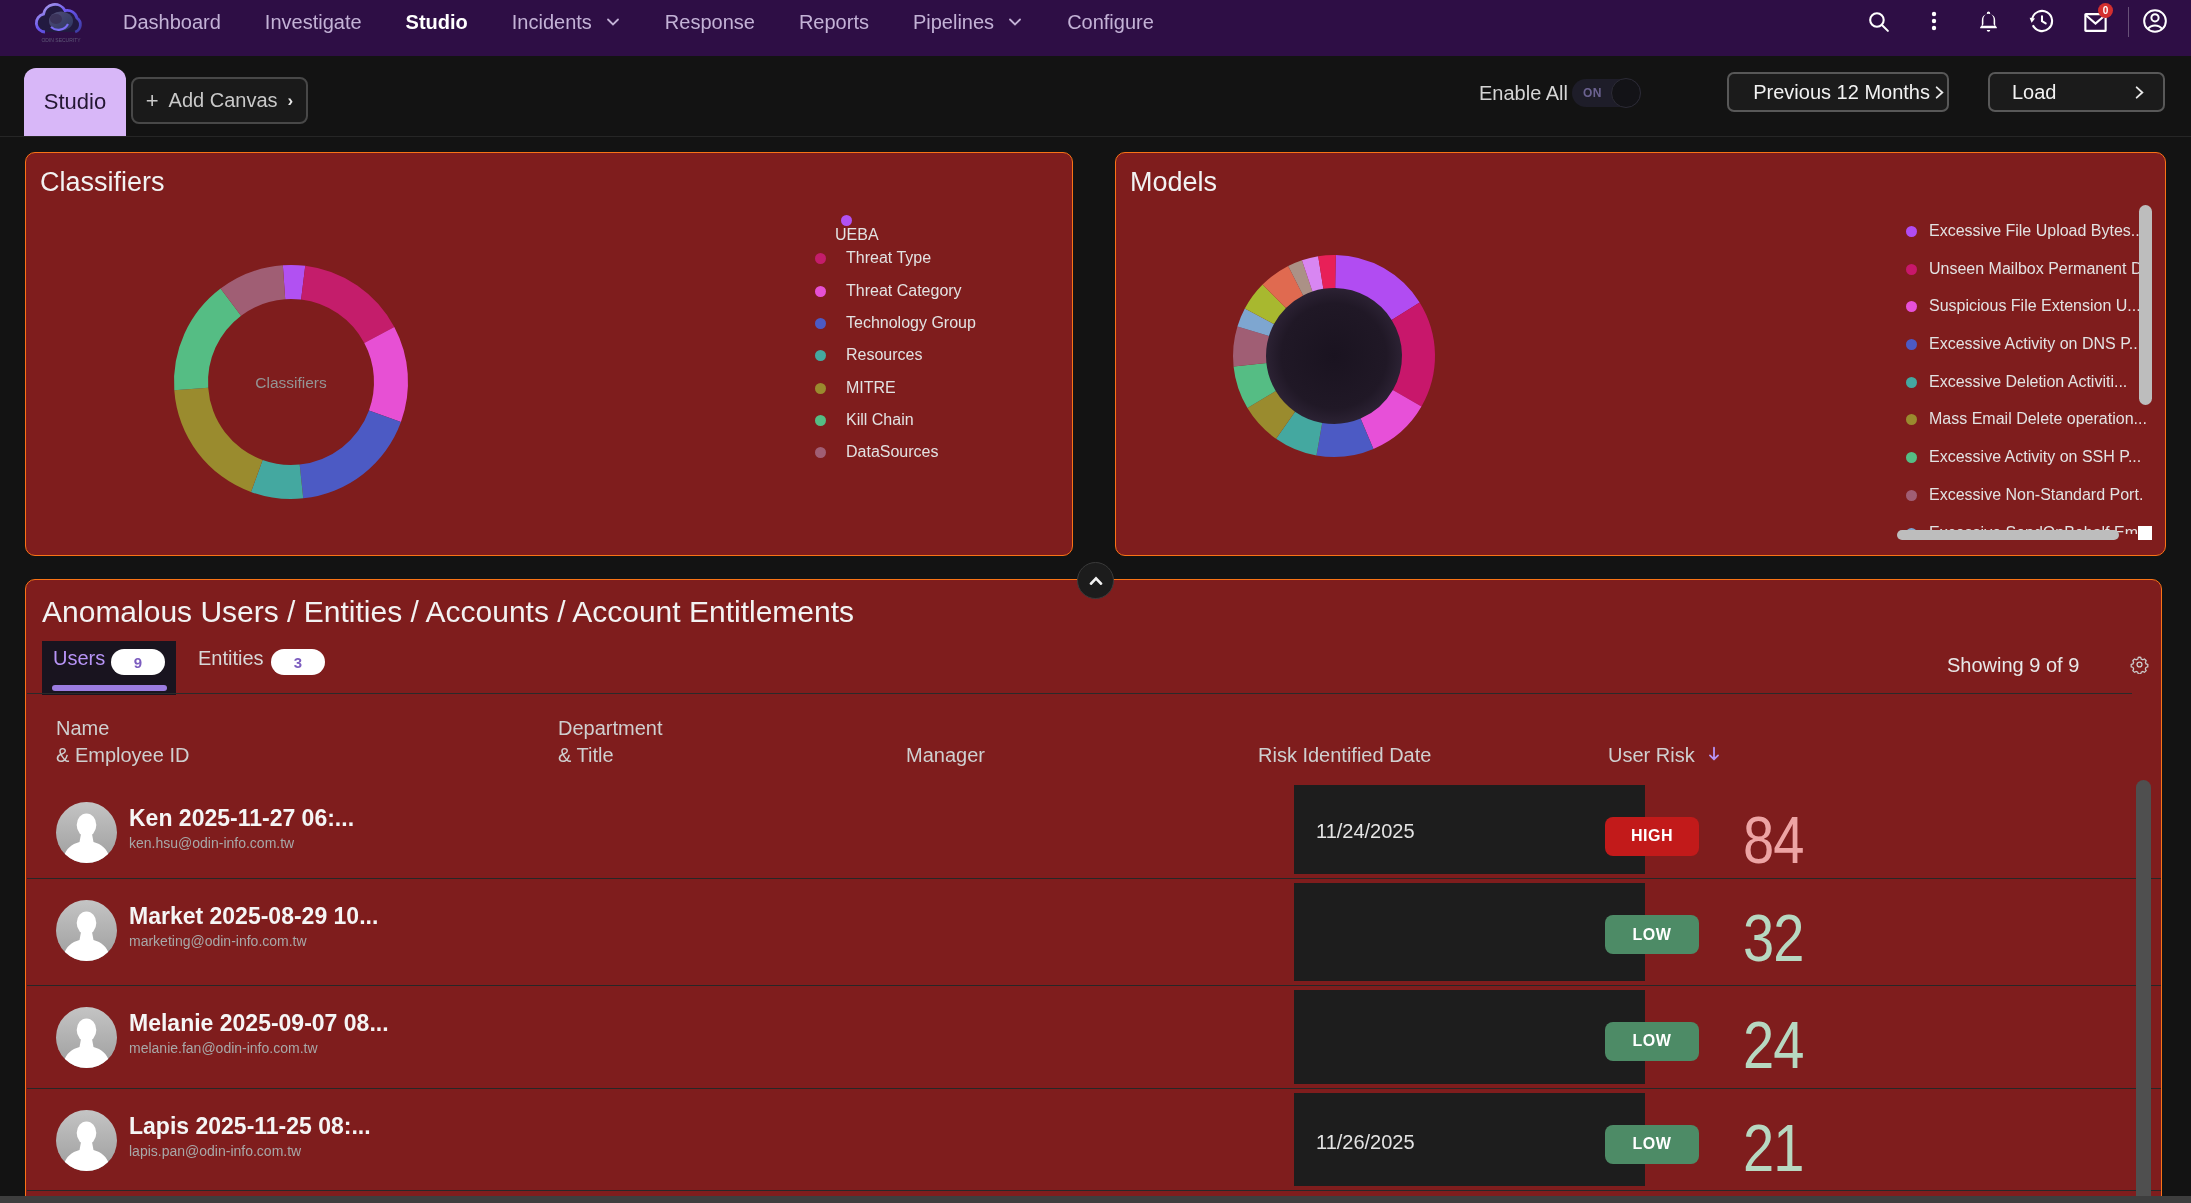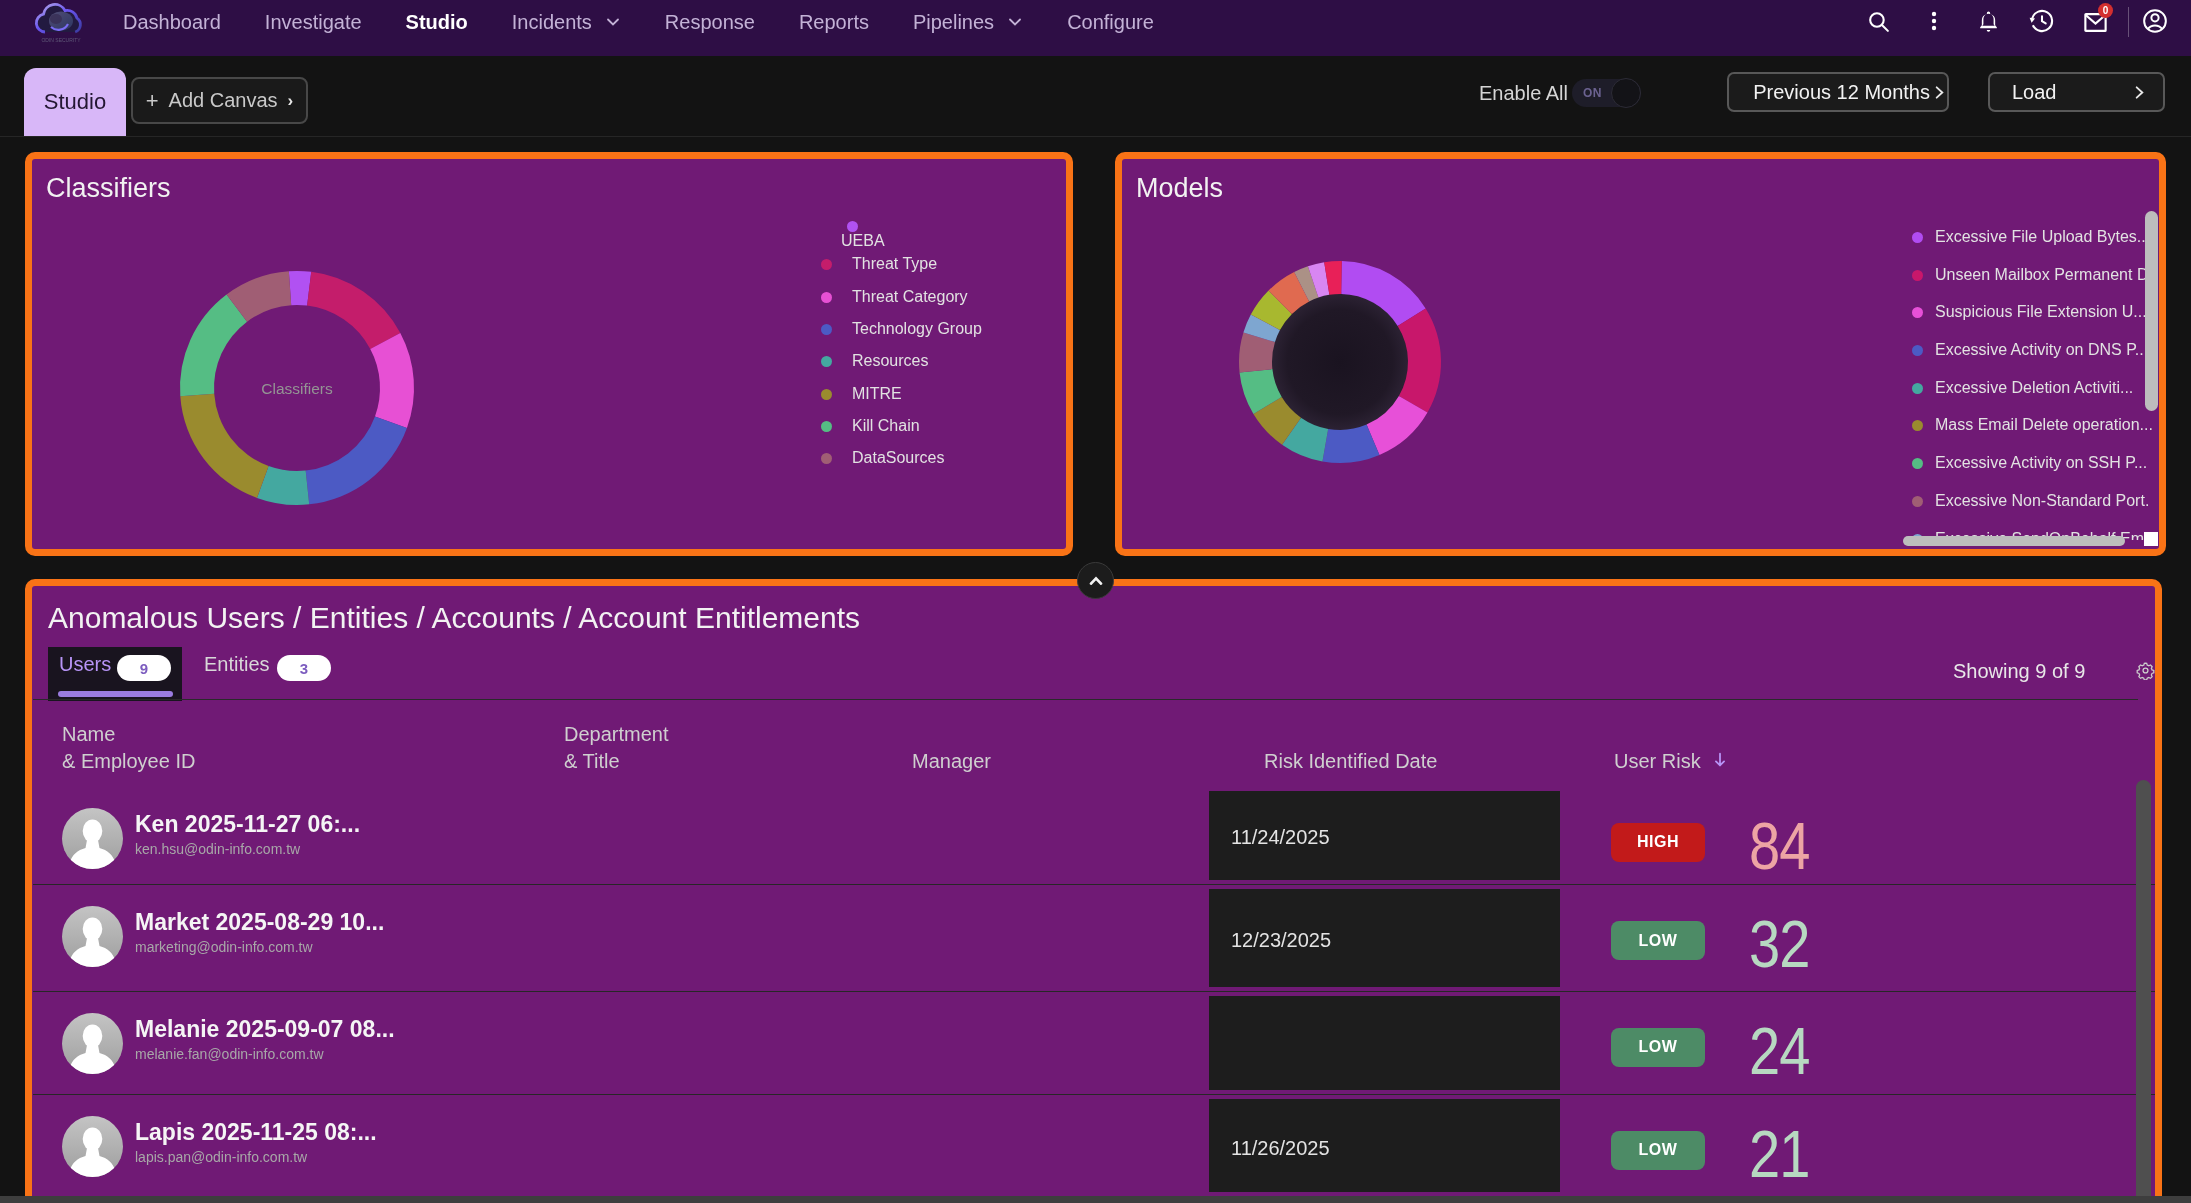--- a/index.html
+++ b/index.html
@@ -19,33 +19,33 @@
 .tb-sep { position:absolute; left:0; top:136px; width:2191px; height:1px; background:#262626; }
 .enable-all { position:absolute; left:1479px; top:82px; font-size:20px; color:#d5d5d5; }
 .toggle { position:absolute; left:1572px; top:79px; width:69px; height:28px; background:#1e1d29; border-radius:14px; }
 .toggle .on { position:absolute; left:11px; top:7px; font-size:12px; font-weight:bold; color:#6b6290; letter-spacing:0.5px; }
 .toggle .knob { position:absolute; right:0px; top:-1px; width:30px; height:30px; border-radius:50%; background:#131317; border:1px solid #2c2b36; }
 .btn { position:absolute; top:72px; height:40px; border:2px solid #585858; border-radius:7px; background:#1b1b1b; color:#f2f2f2; font-size:20px; display:flex; align-items:center; }
 .btn-prev { left:1727px; width:222px; justify-content:flex-end; }
 .btn-load { left:1988px; width:177px; padding:0 16px 0 22px; justify-content:space-between; }
 .chev { color:#e8e8e8; font-size:19px; font-weight:bold; }
 
-.card { position:absolute; background:#701a75; border:7px solid #f97316; border-radius:10px;padding-left:26px; }
+.card { position:absolute; background:#7f1d1d; border:1px solid #f97316; border-radius:10px;padding-left:26px; }
 .card-title { position:absolute; left:14px; top:14px; font-size:27px; color:#f2f2f2; }
 .legend-row { position:absolute; display:flex; align-items:center; }
 .legend-dot { width:11px; height:11px; border-radius:50%; flex:0 0 auto; }
 .legend-lab { font-size:16px; color:#e2e2e2; margin-left:20px; white-space:nowrap; }
 .mleg .legend-lab { margin-left:12px; }
 
 .tabs-users { position:absolute; left:16px; top:61.5px; width:134px; height:54px; background:#19141f; }
 .tab-underline { position:absolute; left:26px; top:105.5px; width:115px; height:6px; border-radius:3px; background:#9b7ce0; }
 .pill { display:inline-flex; align-items:center; justify-content:center; width:54px; height:26px; border-radius:13px; background:#ffffff; color:#7c5cbf; font-size:15px; font-weight:bold; }
 .hdr { position:absolute; font-size:20px; color:#cfcfcf; }
 .rowline { position:absolute; left:1px; height:1px; background:#272727; }
-.datecell { position:absolute; left:1177px; top:4px; width:351px; height:calc(100% - 9px); background:#1d1d1d; }
+.datecell { position:absolute; left:1268px; top:4px; width:351px; height:calc(100% - 9px); background:#1d1d1d; }
 .rbadge { position:absolute; left:1579px; width:94px; height:39px; border-radius:8px; display:flex; align-items:center; justify-content:center; color:#fff; font-size:16px; font-weight:bold; letter-spacing:0.5px; }
 .rnum { position:absolute; left:1717px; font-size:66px; transform:scaleX(0.85); transform-origin:left center; letter-spacing:-1px; }
 .avatar { position:absolute; left:30px; width:61px; height:61px; }
 .nm { position:absolute; left:103px; font-size:23px; font-weight:bold; color:#f5f5f5; white-space:nowrap; }
 .em { position:absolute; left:103px; font-size:14px; color:#a8a8a8; white-space:nowrap; }
 .dtxt { position:absolute; left:22px; top:calc(50% + 2px); transform:translateY(-50%); font-size:20px; color:#e3e3e3; }
 </style>
 </head>
 <body>
 <div id="app">
@@ -324,23 +324,20 @@
             </clipPath>
           </defs>
           <circle cx="30.5" cy="30.5" r="30.5" fill="url(#avg1)"></circle>
           <g clip-path="url(#avc1)" fill="#ffffff">
             <ellipse cx="30.5" cy="23" rx="9.8" ry="11.5"></ellipse>
             <path d="M25 32 h11 l1.5 8 c8 2 13.5 7 15.5 14 l1 7 h-47 l1 -7 c2 -7 7.5 -12 15.5 -14 z"></path>
           </g>
         </svg>
     <div class="nm" style="top:24px;">Market 2025-08-29 10...</div>
     <div class="em" style="top:54px;">marketing@odin-info.com.tw</div>
-    <div class="datecell" style="background:transparent;">
-          <div class="dtxt">12/23/2025</div>
-        </div>
     <div class="rbadge" style="top:36px;background:#4d8b66;">LOW</div>
     <div class="rnum" style="top:21px;color:#b7d8c1;">32</div>
     <div class="rowline" style="bottom:0;width:2136px;"></div>
   </div>
   <div class="abs" style="left:0;top:406.2px;width:2137px;height:102.9px;">
     <div class="datecell"></div>
     <svg class="avatar" style="top:21px;" width="61" height="61" viewBox="0 0 61 61">
           <defs>
             <linearGradient id="avg2" x1="0" y1="0" x2="0" y2="1">
               <stop offset="0" stop-color="#c4c4c4"></stop>

